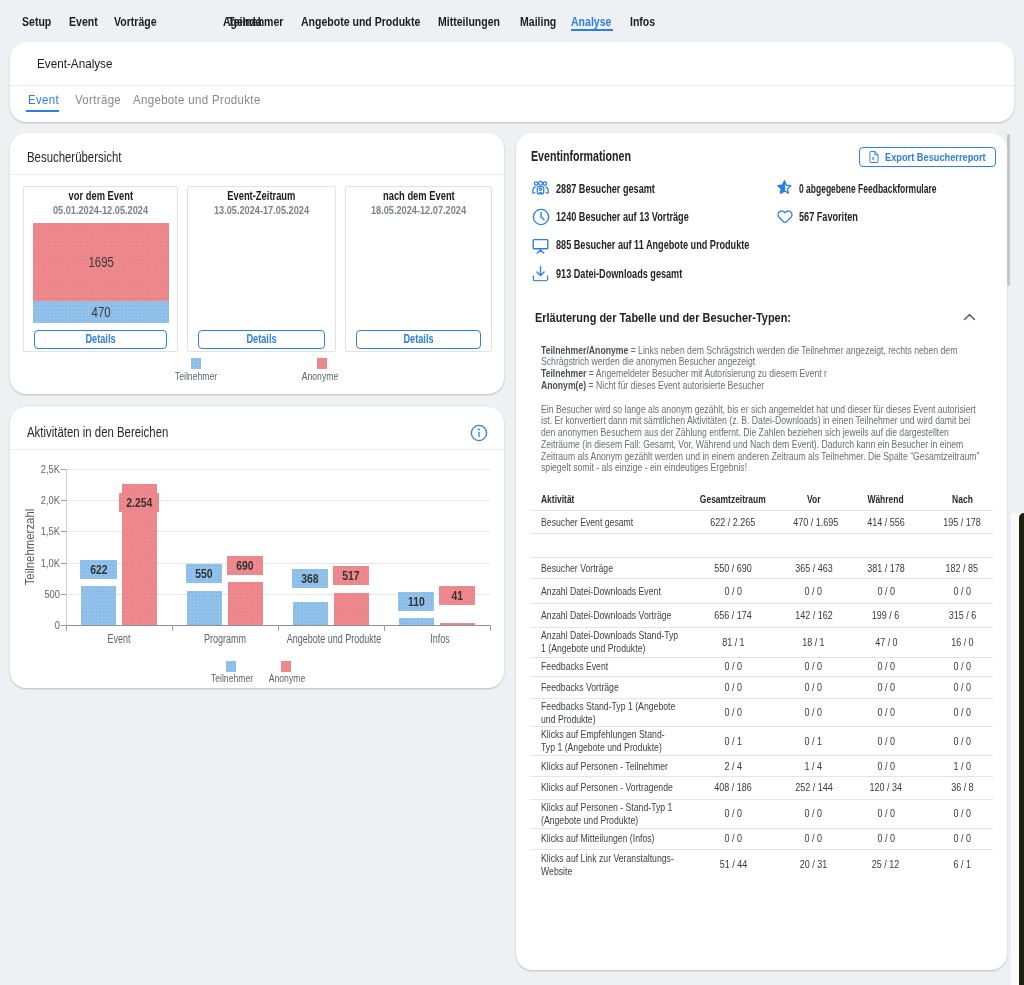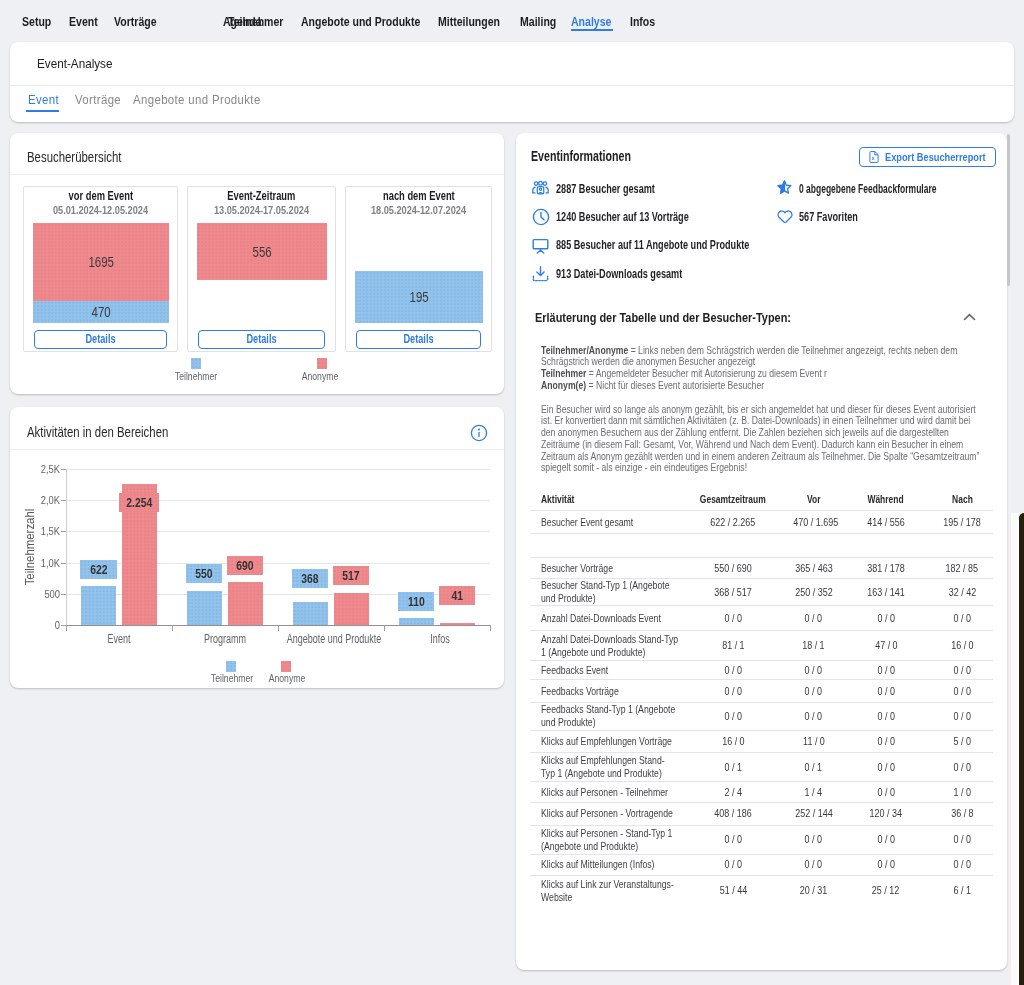--- a/index.html
+++ b/index.html
@@ -1,20 +1,20 @@
 <!DOCTYPE html>
 <html lang="de"><head>
 <meta charset="utf-8">
 <title>Event-Analyse</title>
 <style>
 *{margin:0;padding:0;box-sizing:border-box}
 html,body{width:1024px;height:985px}
 body{position:relative;background:#eff0f3;font-family:"Liberation Sans",sans-serif;overflow:hidden;color:#202124}
 .abs{position:absolute}
-.card{position:absolute;background:#fff;border-radius:8px;box-shadow:0 1px 2px rgba(0,0,0,.22)}
+.card{position:absolute;background:#fff;border-radius:16px;box-shadow:0 1px 2px rgba(0,0,0,.22)}
 .tl{display:inline-block;white-space:nowrap;transform-origin:0 50%}
 .tc{display:inline-block;white-space:nowrap;transform-origin:50% 50%}
 .navitem{position:absolute;top:14px;font-size:13.5px;font-weight:700;color:#1c1d1f}
 .ctitle{position:absolute;font-size:15px;color:#27282a}
 .bbox{position:absolute;border:1px solid #dfe1e5;border-radius:2px;background:#fff}
 .bt{position:absolute;left:0;right:0;text-align:center;font-size:13px;font-weight:700;color:#1b1c1e}
 .bd{position:absolute;left:0;right:0;text-align:center;font-size:11.5px;font-weight:700;color:#7d8187}
 .seg{position:absolute;display:flex;align-items:center;justify-content:center;font-size:14.5px;color:#3a3a3a}
 .dots-r{background-color:#ee898d;background-image:radial-gradient(rgba(150,0,30,.06) .9px,rgba(0,0,0,0) 1.05px);background-size:3.5px 3.5px}
 .dots-b{background-color:#92c3ec;background-image:radial-gradient(rgba(0,50,140,.09) .9px,rgba(0,0,0,0) 1.05px);background-size:3.5px 3.5px}
@@ -66,31 +66,25 @@
         <span class="tc" style="transform:scaleX(.79)">1695</span>
       </div>
     <div class="seg dots-b" style="left:9px;right:8px;top:114.3px;height:21.7px">
         <span class="tc" style="transform:scaleX(.79)">470</span>
       </div>
     <div class="detbtn" style="top:143px"><span class="tc" style="transform:scaleX(.735)">Details</span></div>
   </div>
   <div class="bbox" style="left:177px;top:53px;width:149px;height:166px">
     <div class="bt" style="top:1px"><span class="tc" style="transform:scaleX(.72)">Event-Zeitraum</span></div>
     <div class="bd" style="top:16.5px"><span class="tc" style="transform:scaleX(.80)">13.05.2024-17.05.2024</span></div>
-    <div class="seg dots-r" style="left:9px;right:8px;top:36px;height:57.3px">
-        <span class="tc" style="transform:scaleX(.79)">556</span>
-      </div>
     <div class="detbtn" style="top:143px"><span class="tc" style="transform:scaleX(.735)">Details</span></div>
   </div>
   <div class="bbox" style="left:335px;top:53px;width:147px;height:166px">
     <div class="bt" style="top:1px"><span class="tc" style="transform:scaleX(.72)">nach dem Event</span></div>
     <div class="bd" style="top:16.5px"><span class="tc" style="transform:scaleX(.80)">18.05.2024-12.07.2024</span></div>
-    <div class="seg dots-b" style="left:9px;right:8px;top:83.7px;height:52.3px">
-        <span class="tc" style="transform:scaleX(.79)">195</span>
-      </div>
     <div class="detbtn" style="top:143px"><span class="tc" style="transform:scaleX(.735)">Details</span></div>
   </div>
   <div class="legsq dots-b" style="left:181px;top:224.5px"></div>
   <div class="legtx" style="left:185.5px;top:237px;transform:translateX(-50%) scaleX(.75)">Teilnehmer</div>
   <div class="legsq dots-r" style="left:306.5px;top:224.5px"></div>
   <div class="legtx" style="left:310px;top:237px;transform:translateX(-50%) scaleX(.75)">Anonyme</div>
 </div>
 <div class="card" style="left:10px;top:407px;width:494px;height:280.5px">
   <div class="ctitle" style="left:16.6px;top:16px"><span class="tl" style="transform:scaleX(.76)">Aktivitäten in den Bereichen</span></div>
   <div class="abs" style="left:0;top:42px;width:100%;height:1px;background:#ececee"></div>
@@ -246,33 +240,33 @@
             <td></td>
             <td></td>
           </tr>
 <tr class="b" style="height:21.4px">
             <td class="lbl"><span class="tl" style="transform:scaleX(.79)">Besucher Vorträge</span></td>
             <td class="num"><span class="tc" style="transform:scaleX(.78)">550 / 690</span></td>
             <td class="num"><span class="tc" style="transform:scaleX(.78)">365 / 463</span></td>
             <td class="num"><span class="tc" style="transform:scaleX(.78)">381 / 178</span></td>
             <td class="num pr"><span class="tc" style="transform:scaleX(.78)">182 / 85</span></td>
           </tr>
-<tr class="b" style="height:25.1px">
-            <td class="lbl"><span class="tl" style="transform:scaleX(.79)">Besucher Stand-Typ 1 (Angebote<br>und Produkte)</span></td>
-            <td class="num"><span class="tc" style="transform:scaleX(.78)">368 / 517</span></td>
-            <td class="num"><span class="tc" style="transform:scaleX(.78)">250 / 352</span></td>
-            <td class="num"><span class="tc" style="transform:scaleX(.78)">163 / 141</span></td>
-            <td class="num pr"><span class="tc" style="transform:scaleX(.78)">32 / 42</span></td>
-          </tr>
 <tr class="b" style="height:25.0px">
             <td class="lbl"><span class="tl" style="transform:scaleX(.79)">Anzahl Datei-Downloads Event</span></td>
             <td class="num"><span class="tc" style="transform:scaleX(.78)">0 / 0</span></td>
             <td class="num"><span class="tc" style="transform:scaleX(.78)">0 / 0</span></td>
             <td class="num"><span class="tc" style="transform:scaleX(.78)">0 / 0</span></td>
             <td class="num pr"><span class="tc" style="transform:scaleX(.78)">0 / 0</span></td>
+          </tr>
+<tr class="b" style="height:23.5px">
+            <td class="lbl"><span class="tl" style="transform:scaleX(.79)">Anzahl Datei-Downloads Vorträge</span></td>
+            <td class="num"><span class="tc" style="transform:scaleX(.78)">656 / 174</span></td>
+            <td class="num"><span class="tc" style="transform:scaleX(.78)">142 / 162</span></td>
+            <td class="num"><span class="tc" style="transform:scaleX(.78)">199 / 6</span></td>
+            <td class="num pr"><span class="tc" style="transform:scaleX(.78)">315 / 6</span></td>
           </tr>
 <tr class="b" style="height:30.0px">
             <td class="lbl"><span class="tl" style="transform:scaleX(.79)">Anzahl Datei-Downloads Stand-Typ<br>1 (Angebote und Produkte)</span></td>
             <td class="num"><span class="tc" style="transform:scaleX(.78)">81 / 1</span></td>
             <td class="num"><span class="tc" style="transform:scaleX(.78)">18 / 1</span></td>
             <td class="num"><span class="tc" style="transform:scaleX(.78)">47 / 0</span></td>
             <td class="num pr"><span class="tc" style="transform:scaleX(.78)">16 / 0</span></td>
           </tr>
 <tr class="b" style="height:19.0px">
             <td class="lbl"><span class="tl" style="transform:scaleX(.79)">Feedbacks Event</span></td>
@@ -288,27 +282,20 @@
             <td class="num"><span class="tc" style="transform:scaleX(.78)">0 / 0</span></td>
             <td class="num pr"><span class="tc" style="transform:scaleX(.78)">0 / 0</span></td>
           </tr>
 <tr class="b" style="height:28.0px">
             <td class="lbl"><span class="tl" style="transform:scaleX(.79)">Feedbacks Stand-Typ 1 (Angebote<br>und Produkte)</span></td>
             <td class="num"><span class="tc" style="transform:scaleX(.78)">0 / 0</span></td>
             <td class="num"><span class="tc" style="transform:scaleX(.78)">0 / 0</span></td>
             <td class="num"><span class="tc" style="transform:scaleX(.78)">0 / 0</span></td>
             <td class="num pr"><span class="tc" style="transform:scaleX(.78)">0 / 0</span></td>
           </tr>
-<tr class="b" style="height:22.5px">
-            <td class="lbl"><span class="tl" style="transform:scaleX(.79)">Klicks auf Empfehlungen Vorträge</span></td>
-            <td class="num"><span class="tc" style="transform:scaleX(.78)">16 / 0</span></td>
-            <td class="num"><span class="tc" style="transform:scaleX(.78)">11 / 0</span></td>
-            <td class="num"><span class="tc" style="transform:scaleX(.78)">0 / 0</span></td>
-            <td class="num pr"><span class="tc" style="transform:scaleX(.78)">5 / 0</span></td>
-          </tr>
 <tr class="b" style="height:29.0px">
             <td class="lbl"><span class="tl" style="transform:scaleX(.79)">Klicks auf Empfehlungen Stand-<br>Typ 1 (Angebote und Produkte)</span></td>
             <td class="num"><span class="tc" style="transform:scaleX(.78)">0 / 1</span></td>
             <td class="num"><span class="tc" style="transform:scaleX(.78)">0 / 1</span></td>
             <td class="num"><span class="tc" style="transform:scaleX(.78)">0 / 0</span></td>
             <td class="num pr"><span class="tc" style="transform:scaleX(.78)">0 / 0</span></td>
           </tr>
 <tr class="b" style="height:20.5px">
             <td class="lbl"><span class="tl" style="transform:scaleX(.79)">Klicks auf Personen - Teilnehmer</span></td>
             <td class="num"><span class="tc" style="transform:scaleX(.78)">2 / 4</span></td>

